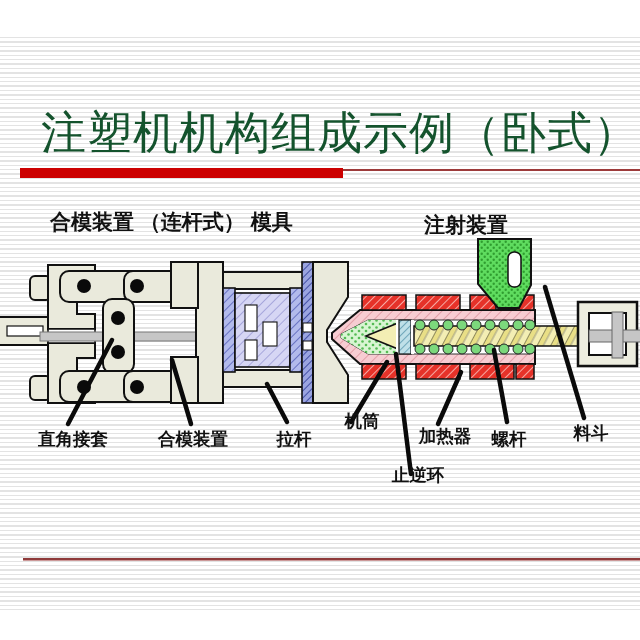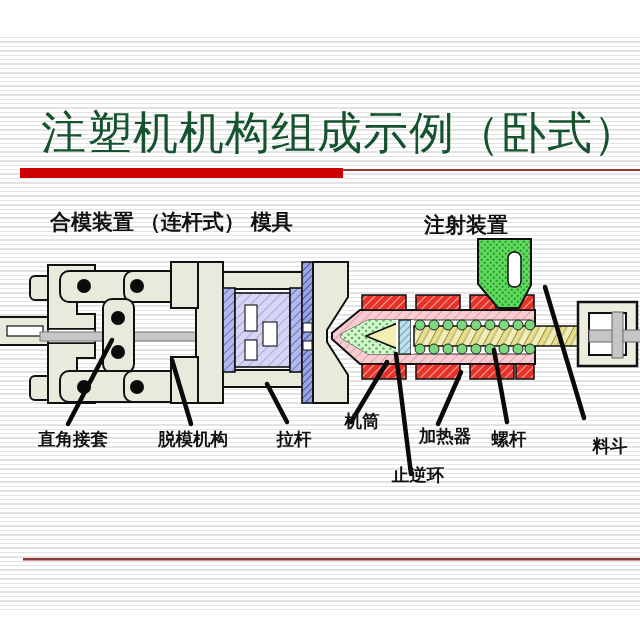--- a/index.html
+++ b/index.html
@@ -218,21 +218,21 @@
     <line x1="287" y1="422" x2="267" y2="384"></line>
     <line x1="351" y1="422" x2="387" y2="362"></line>
     <line x1="438" y1="424" x2="461" y2="372"></line>
     <line x1="507" y1="422" x2="494" y2="350"></line>
     <line x1="584" y1="418" x2="545" y2="287"></line>
     <line x1="411" y1="474" x2="396" y2="354"></line>
   </g>
 </svg>
 
 <div class="part-label" style="left:73px;top:427px;">直角接套</div>
-<div class="part-label" style="left:193px;top:427px;">脱模机构</div>
+<div class="part-label" style="left:193px;top:427px;">合模装置</div>
 <div class="part-label" style="left:294px;top:427px;">拉杆</div>
 <div class="part-label" style="left:362px;top:409px;">机筒</div>
 <div class="part-label" style="left:445px;top:424px;">加热器</div>
 <div class="part-label" style="left:509px;top:427px;">螺杆</div>
-<div class="part-label" style="left:591px;top:434px;margin-left:19px;">料斗</div>
+<div class="part-label" style="left:591px;top:421px;">料斗</div>
 <div class="part-label" style="left:418px;top:463px;">止逆环</div>
 
 <div class="bottom-rule"></div>
 
 </body></html>

